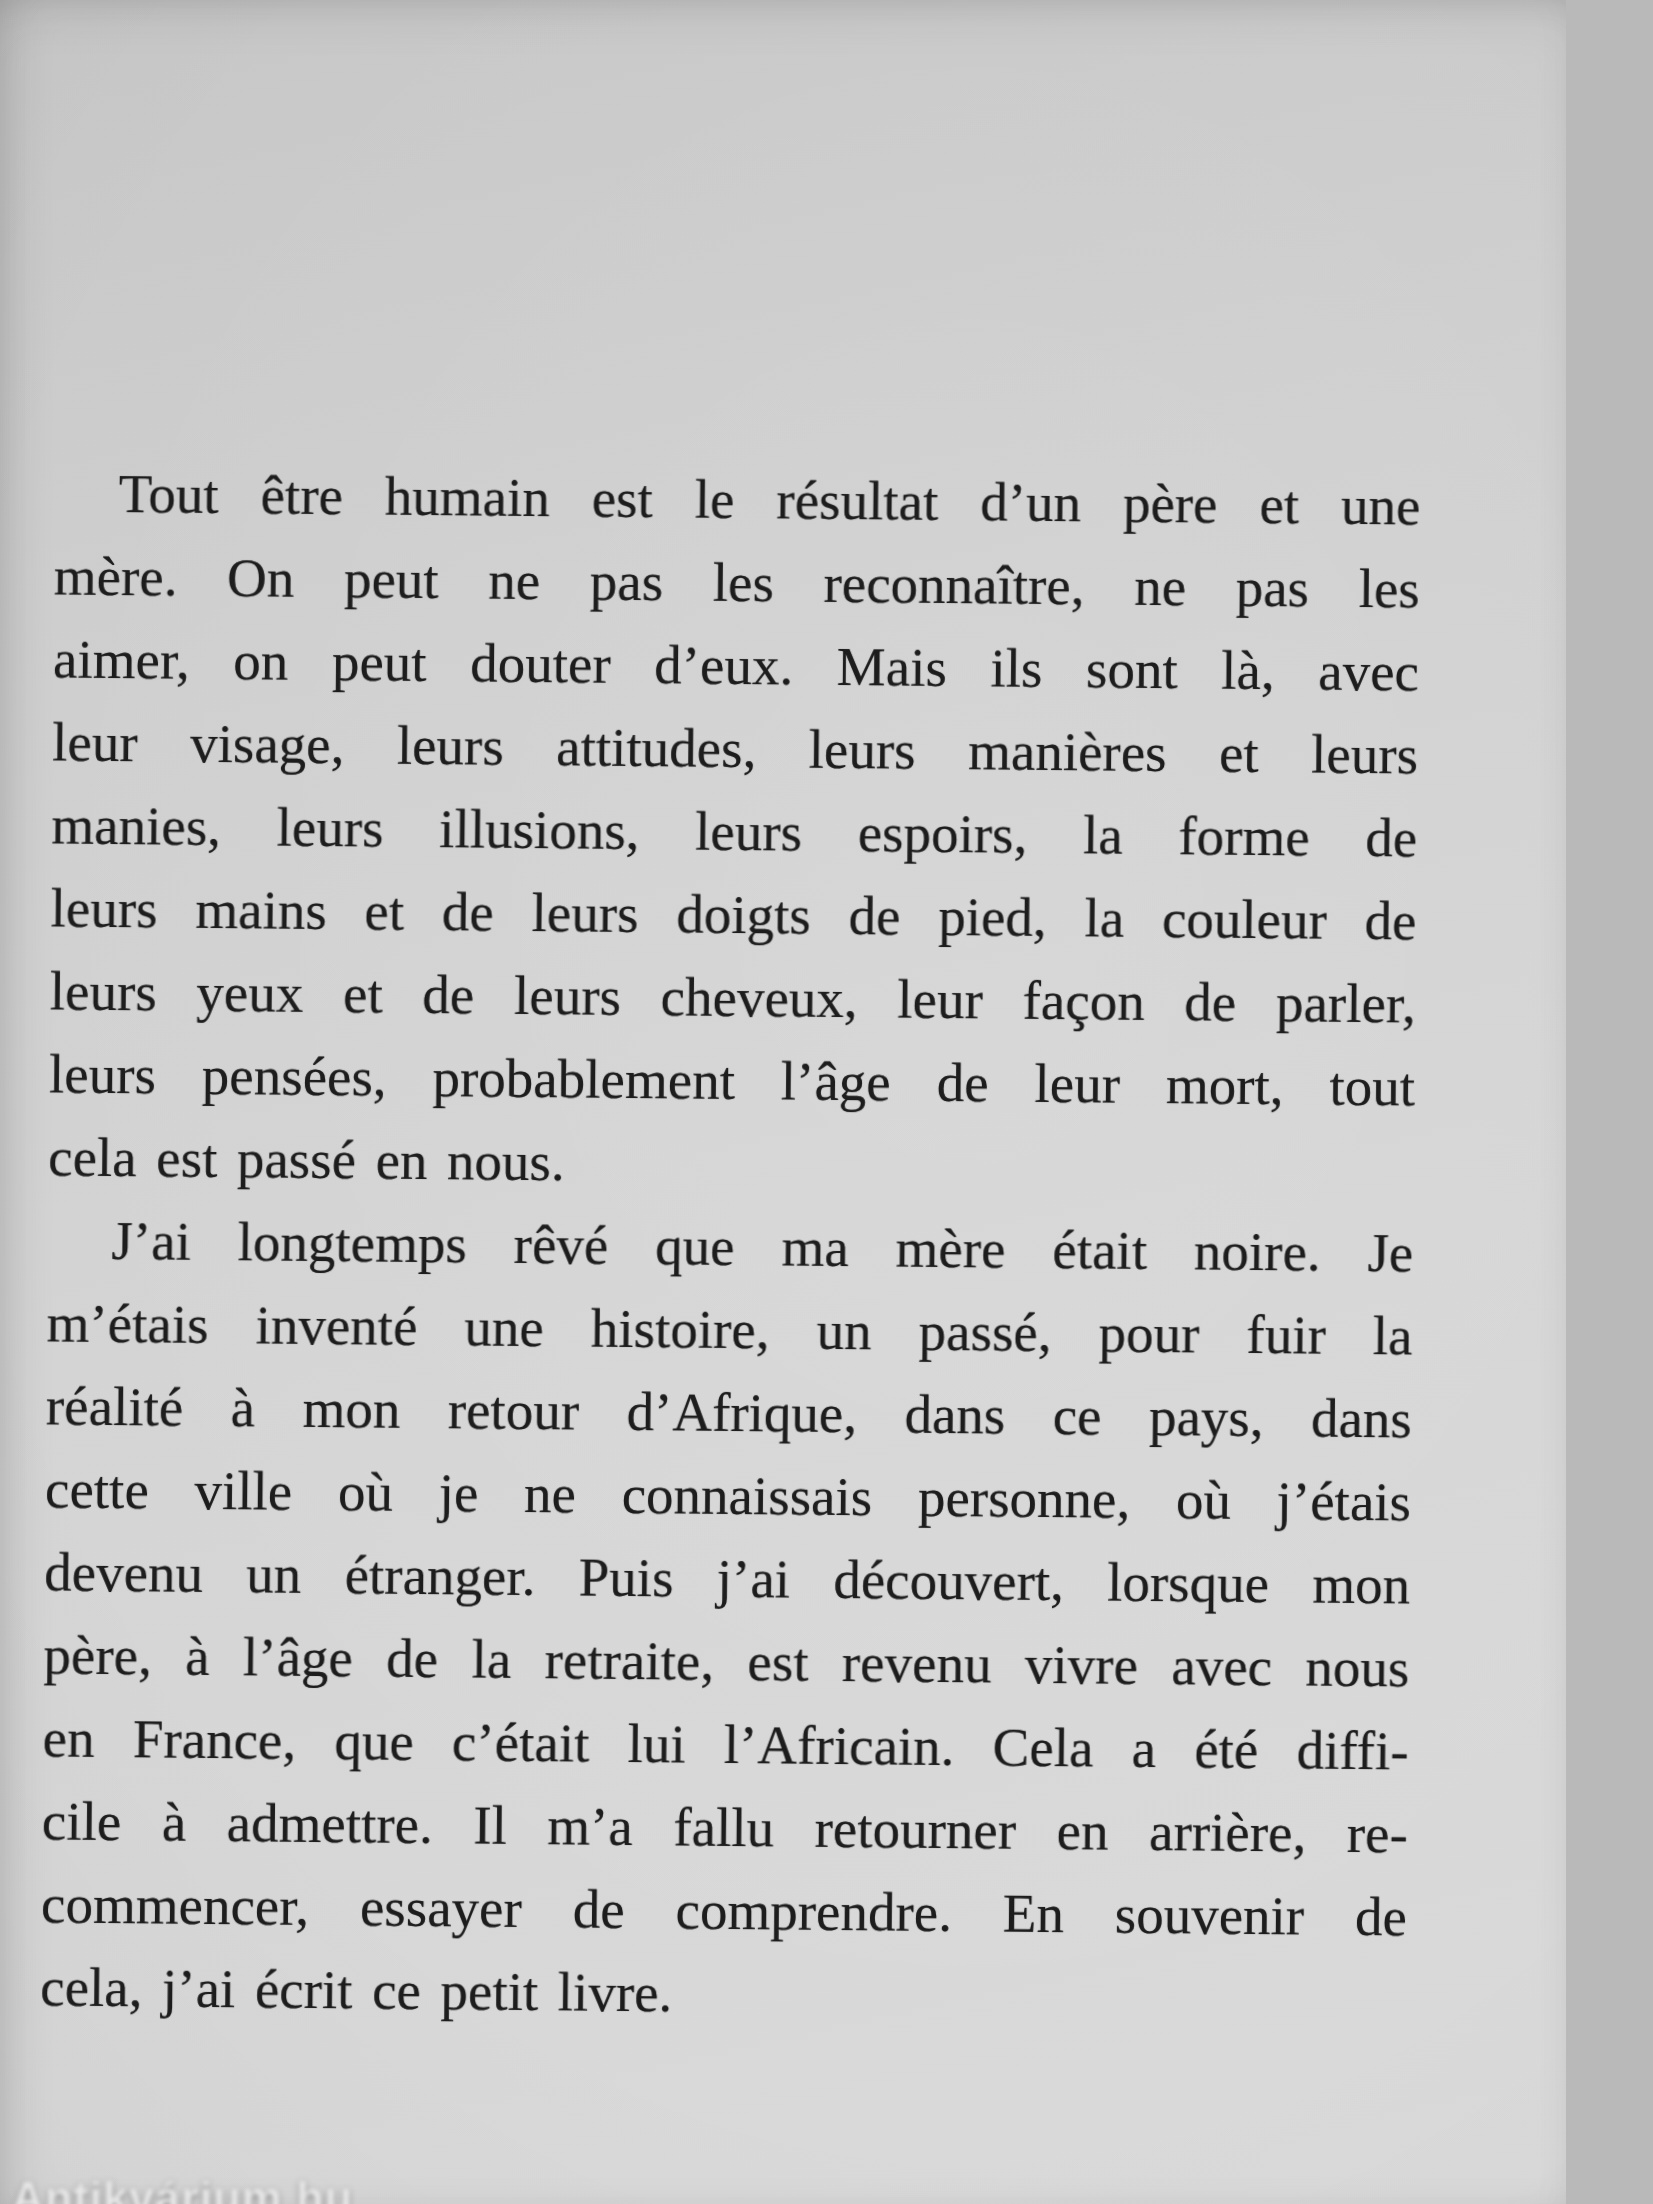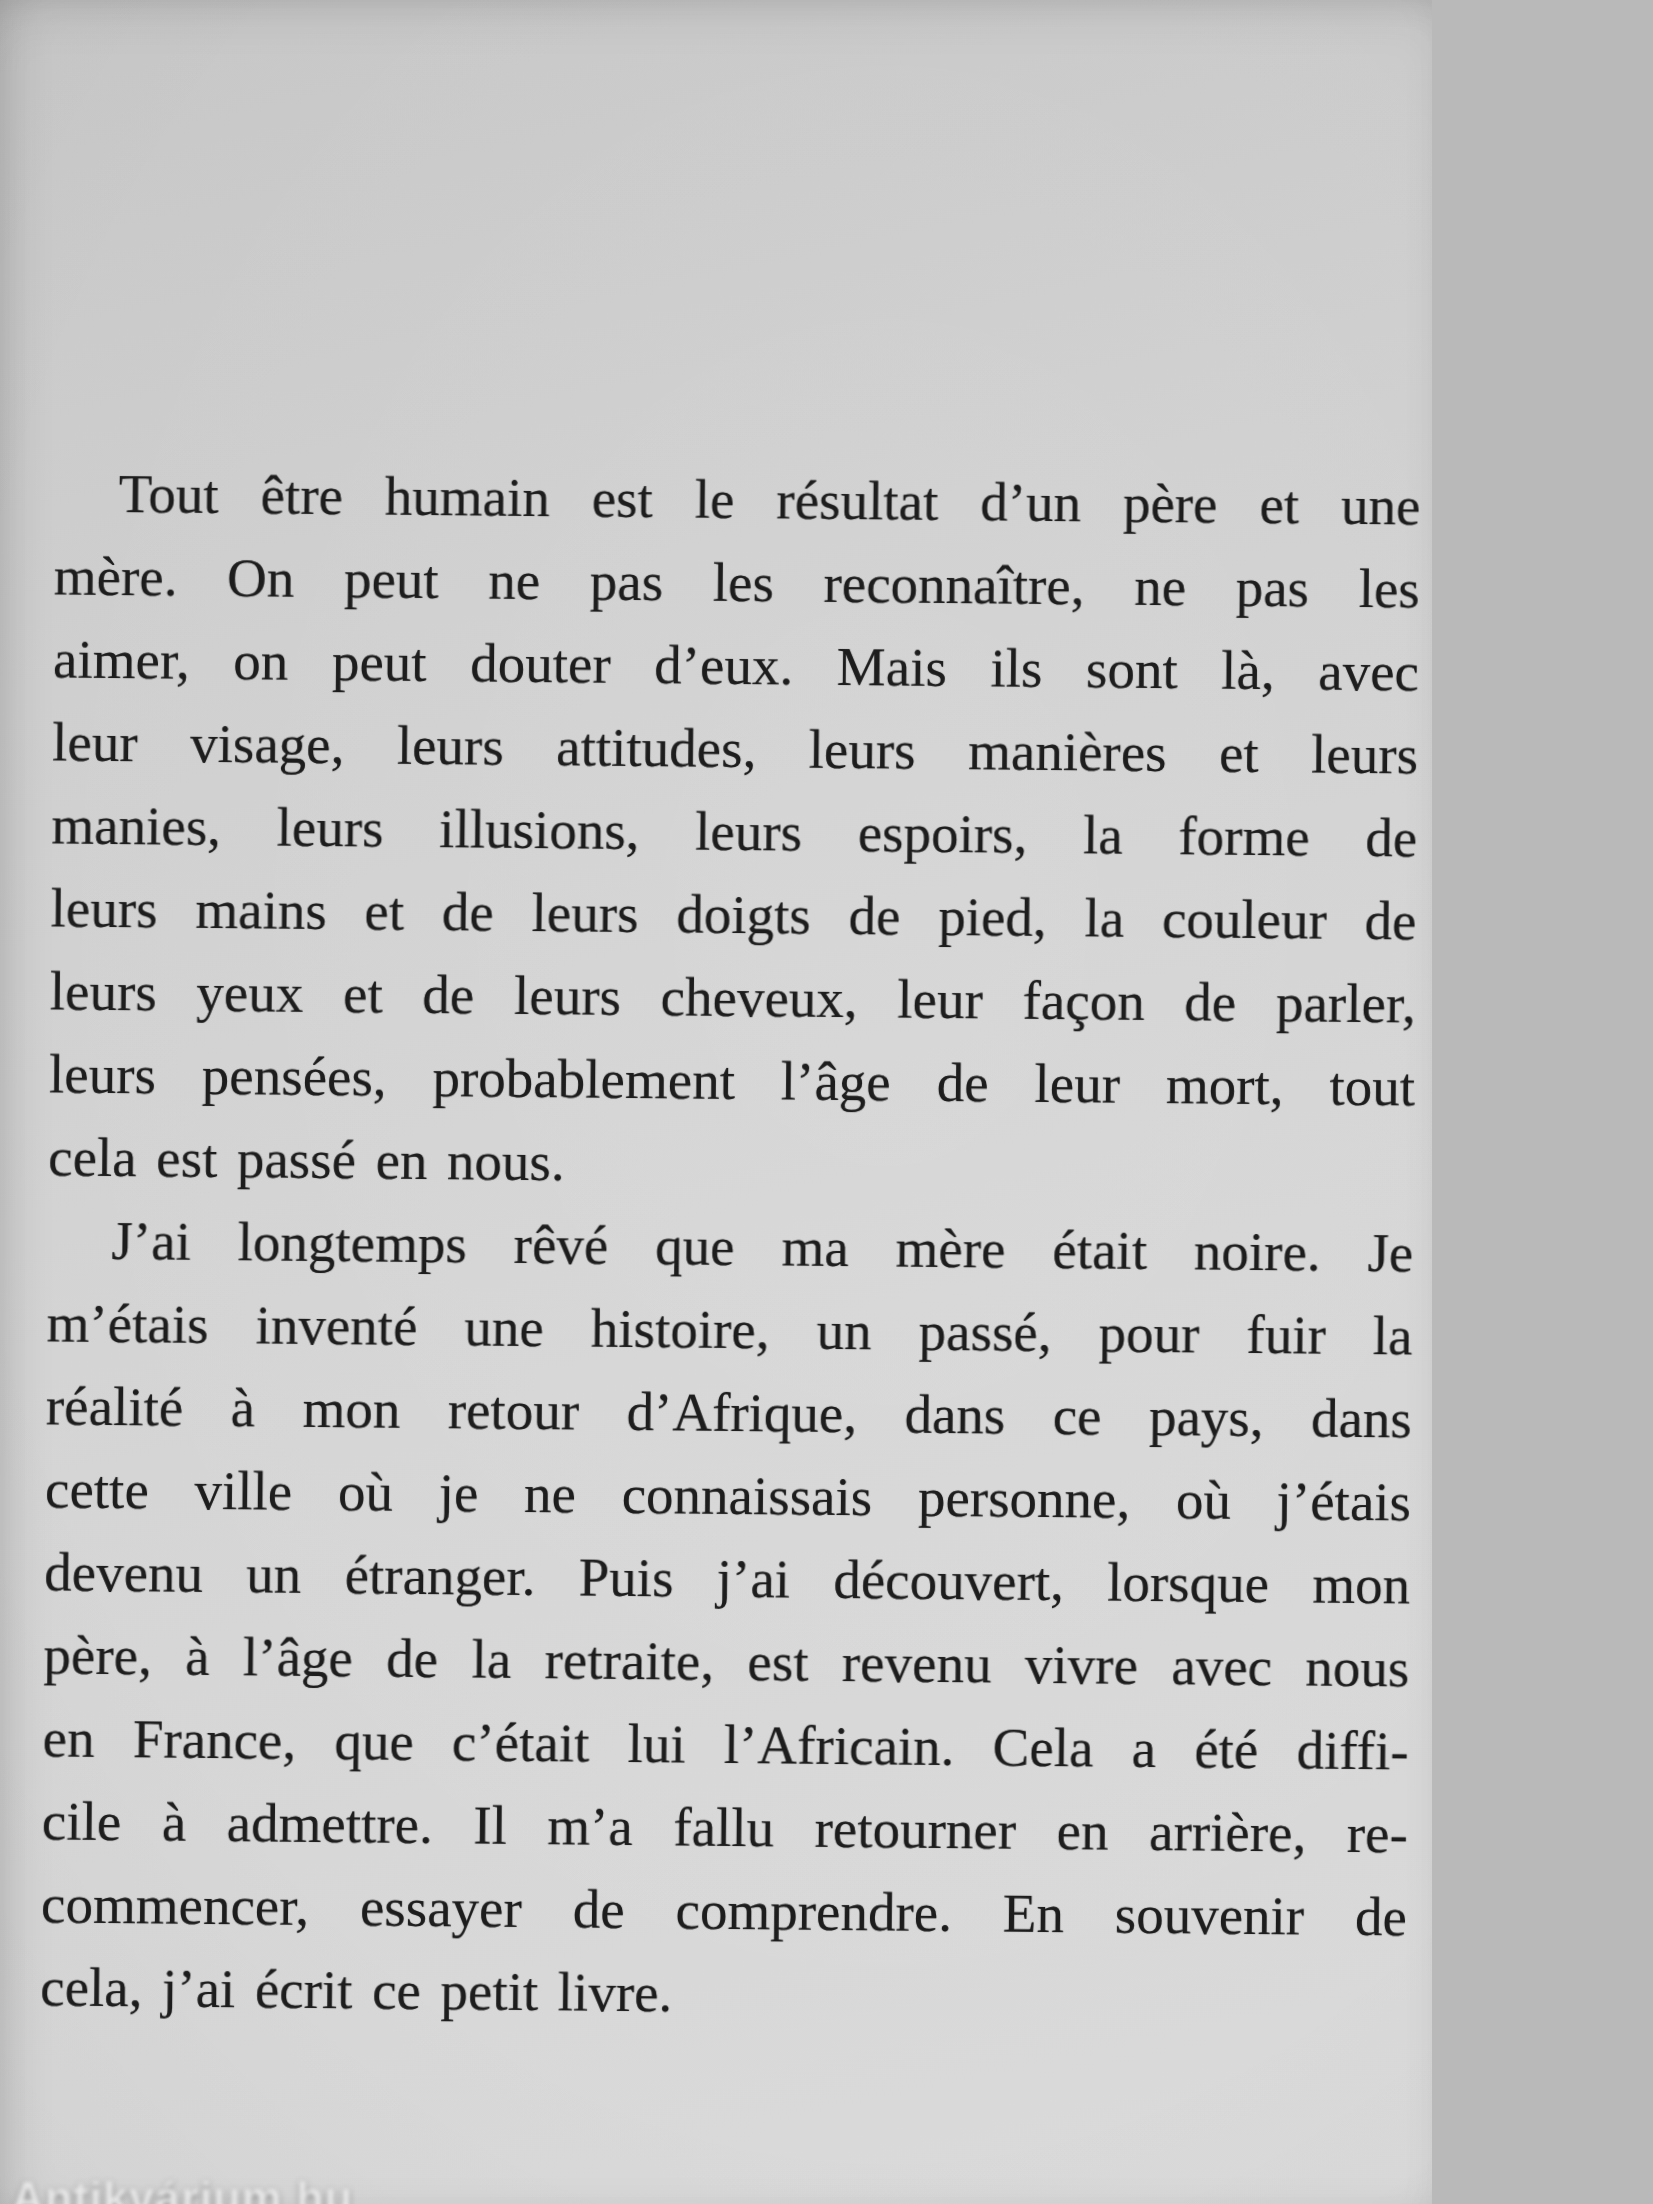--- a/index.html
+++ b/index.html
@@ -4,21 +4,21 @@
 <style>
   html,body{margin:0;padding:0;}
   body{
     width:1654px;height:2205px;
     overflow:hidden;
     background:#b9b9b9;
     font-family:"Liberation Serif", serif;
   }
   .photo{
     position:relative;
-    width:1432px;height:2205px;
+    width:1566px;height:2205px;
     overflow:hidden;
     background:
       radial-gradient(140% 120% at 62% 42%, rgba(255,255,255,0.10) 0%, rgba(255,255,255,0) 45%, rgba(0,0,0,0.07) 100%),
       linear-gradient(168deg, #c7c7c7 0%, #cfcfcf 28%, #d5d5d5 60%, #dadada 100%);
   }
   
   .photo::before{
     content:"";
     position:absolute;inset:0;
     pointer-events:none;

